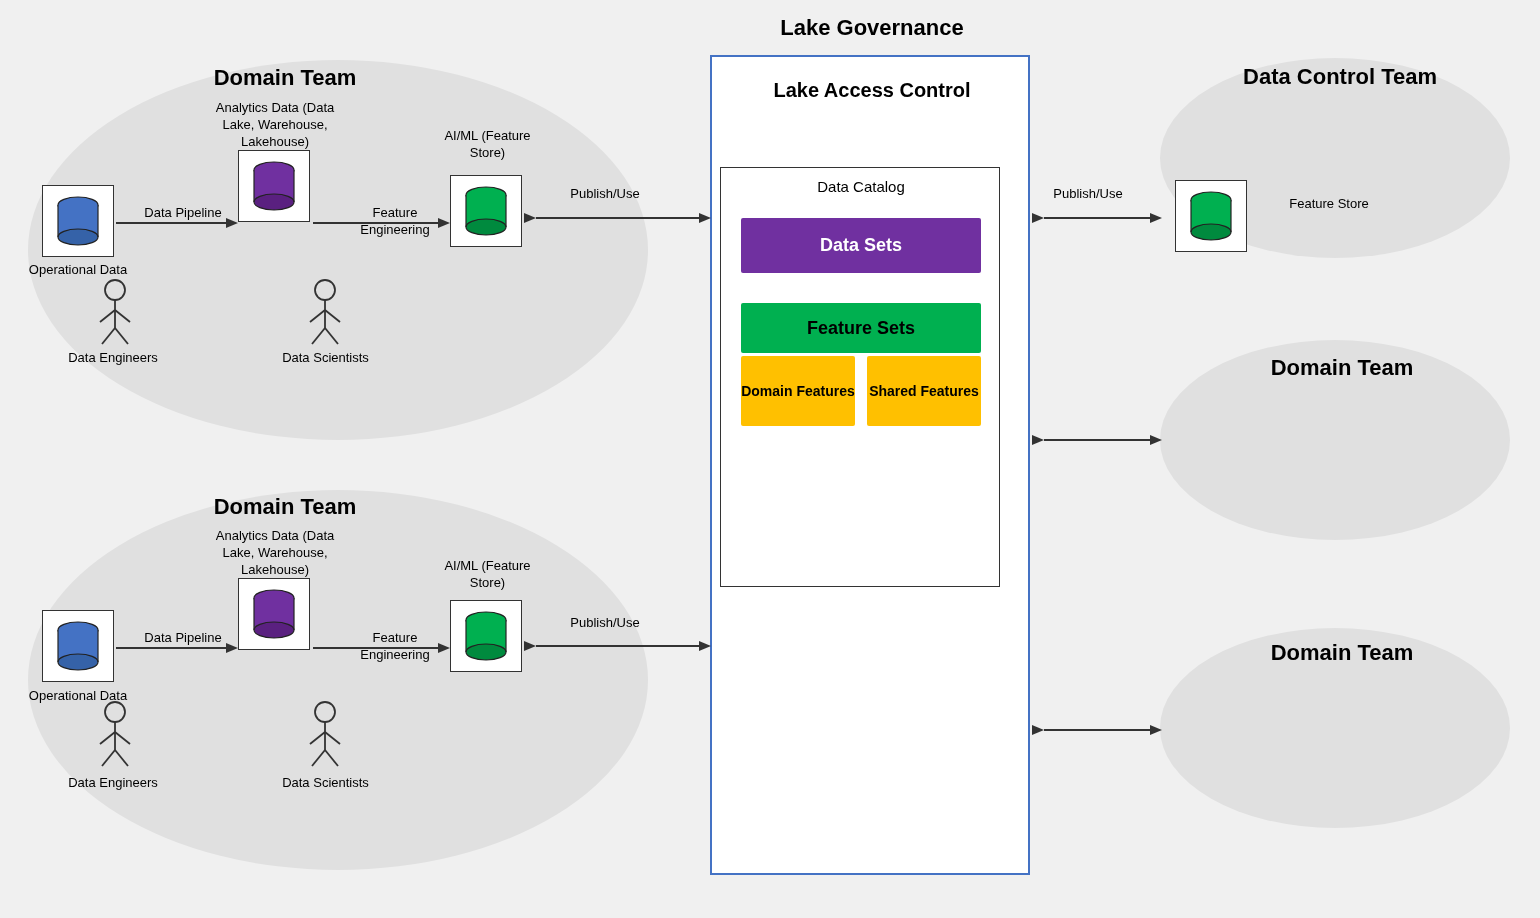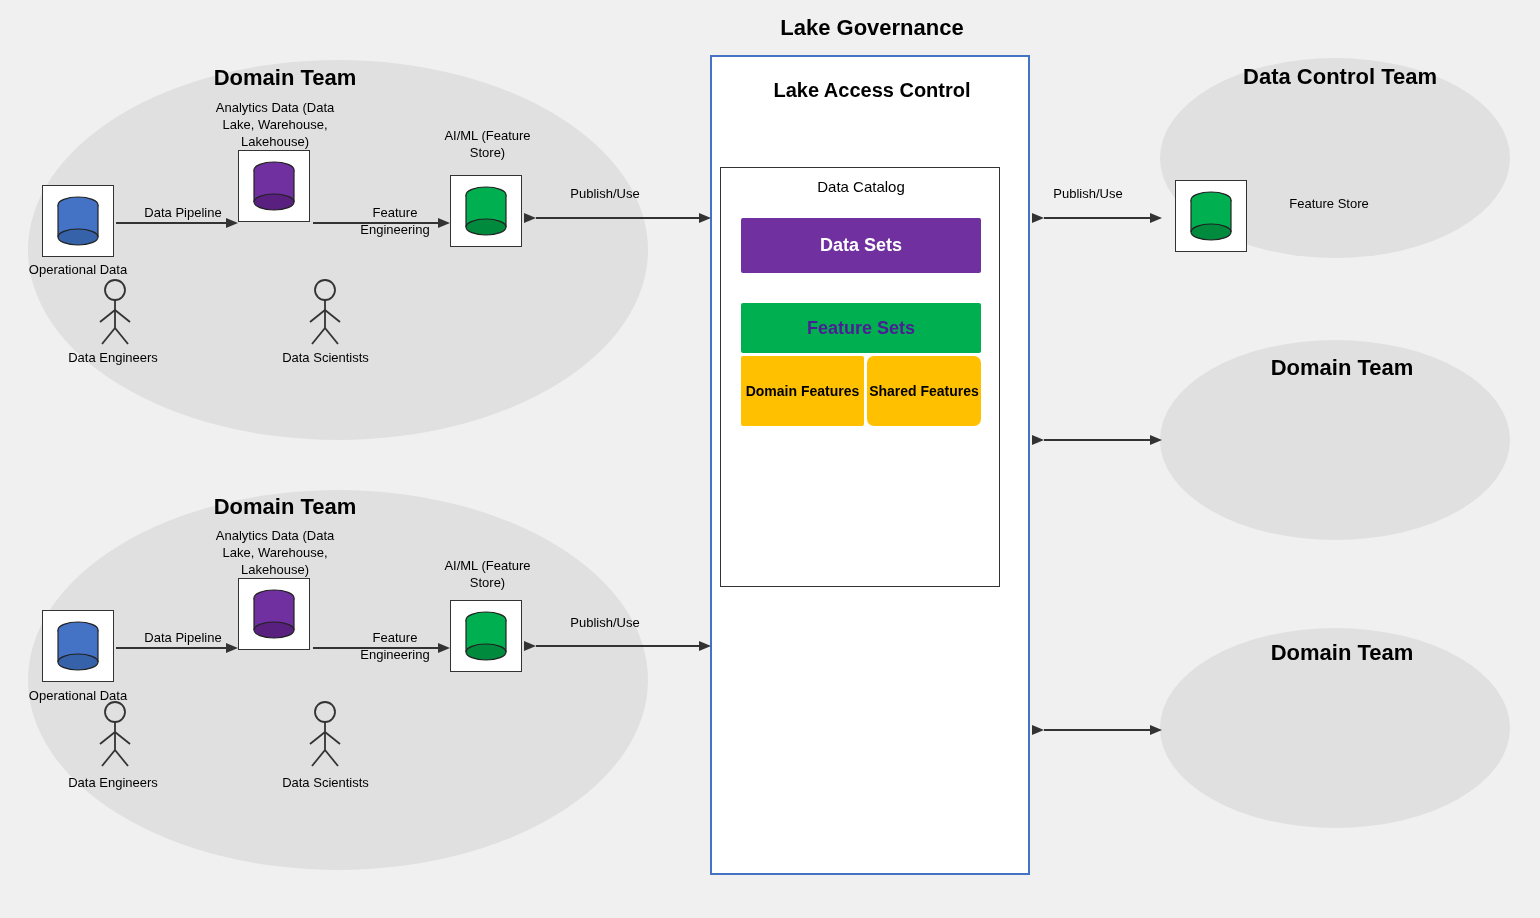--- a/index.html
+++ b/index.html
@@ -274,28 +274,28 @@
 
     <div style="position:absolute;left:8px;top:110px;width:280px;height:420px;border:1.5px solid #333;background:white;">
 
       <div style="position:absolute;left:0;top:10px;width:280px;text-align:center;font-size:15px;">Data Catalog</div>
 
       <div style="position:absolute;left:20px;top:50px;width:240px;height:55px;background:#7030a0;display:flex;align-items:center;justify-content:center;border-radius:2px;">
         <span style="color:white;font-size:18px;font-weight:bold;">Data Sets</span>
       </div>
 
       <div style="position:absolute;left:20px;top:135px;width:240px;height:50px;background:#00b050;display:flex;align-items:center;justify-content:center;border-radius:2px;">
-        <span style="color:#4c1d95;font-size:18px;font-weight:bold;">Feature Sets</span>
+        <span style="color:#000000;font-size:18px;font-weight:bold;">Feature Sets</span>
       </div>
 
-      <div style="position:absolute;left:20px;top:188px;width:123px;height:70px;background:#ffc000;display:flex;align-items:center;justify-content:center;border-radius:2px;">
+      <div style="position:absolute;left:20px;top:188px;width:114px;height:70px;background:#ffc000;display:flex;align-items:center;justify-content:center;border-radius:2px;">
         <span style="font-size:14px;font-weight:bold;text-align:center;line-height:1.3;">Domain
 Features</span>
       </div>
-      <div style="position:absolute;left:146px;top:188px;width:114px;height:70px;background:#ffc000;display:flex;align-items:center;justify-content:center;border-radius:7px;">
+      <div style="position:absolute;left:146px;top:188px;width:114px;height:70px;background:#ffc000;display:flex;align-items:center;justify-content:center;border-radius:2px;">
         <span style="font-size:14px;font-weight:bold;text-align:center;line-height:1.3;">Shared
 Features</span>
       </div>
 
     </div>
   </div>
 
   <svg style="position:absolute;left:524px;top:208px;" width="188" height="20">
     <polygon points="0,5 12,10 0,15" fill="#333"></polygon>
     <line x1="12" y1="10" x2="175" y2="10" stroke="#333" stroke-width="1.8"></line>

